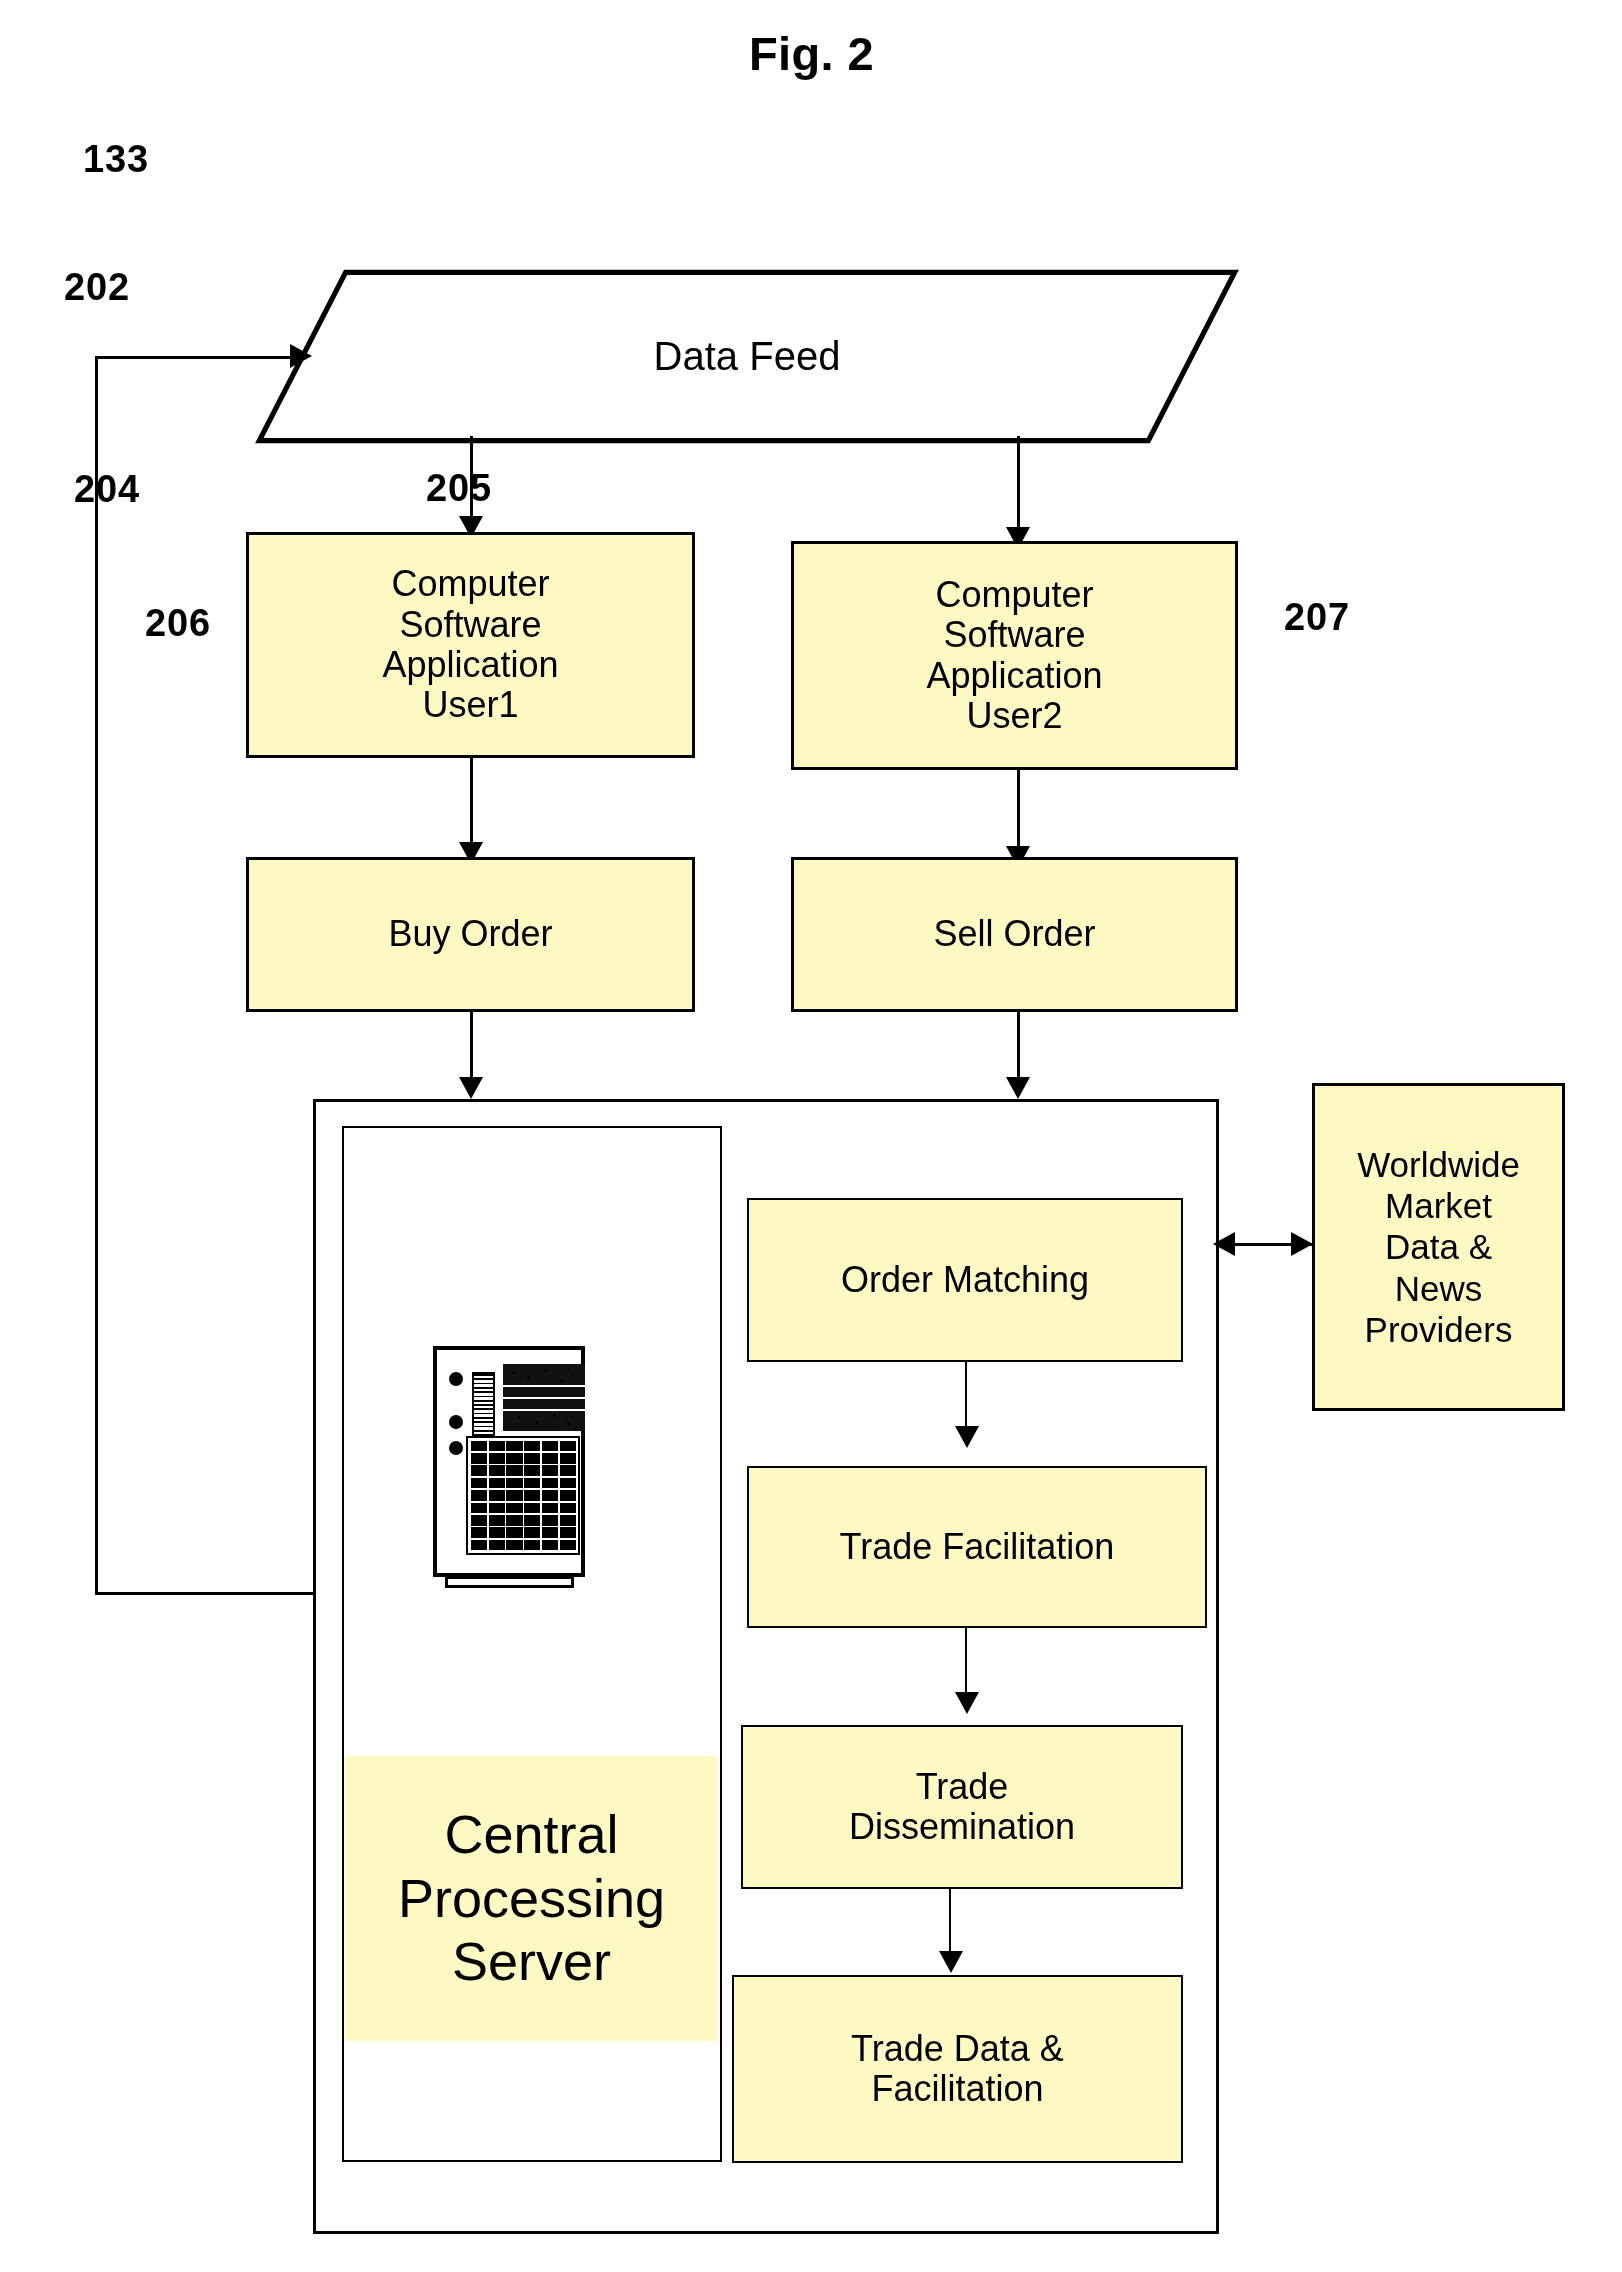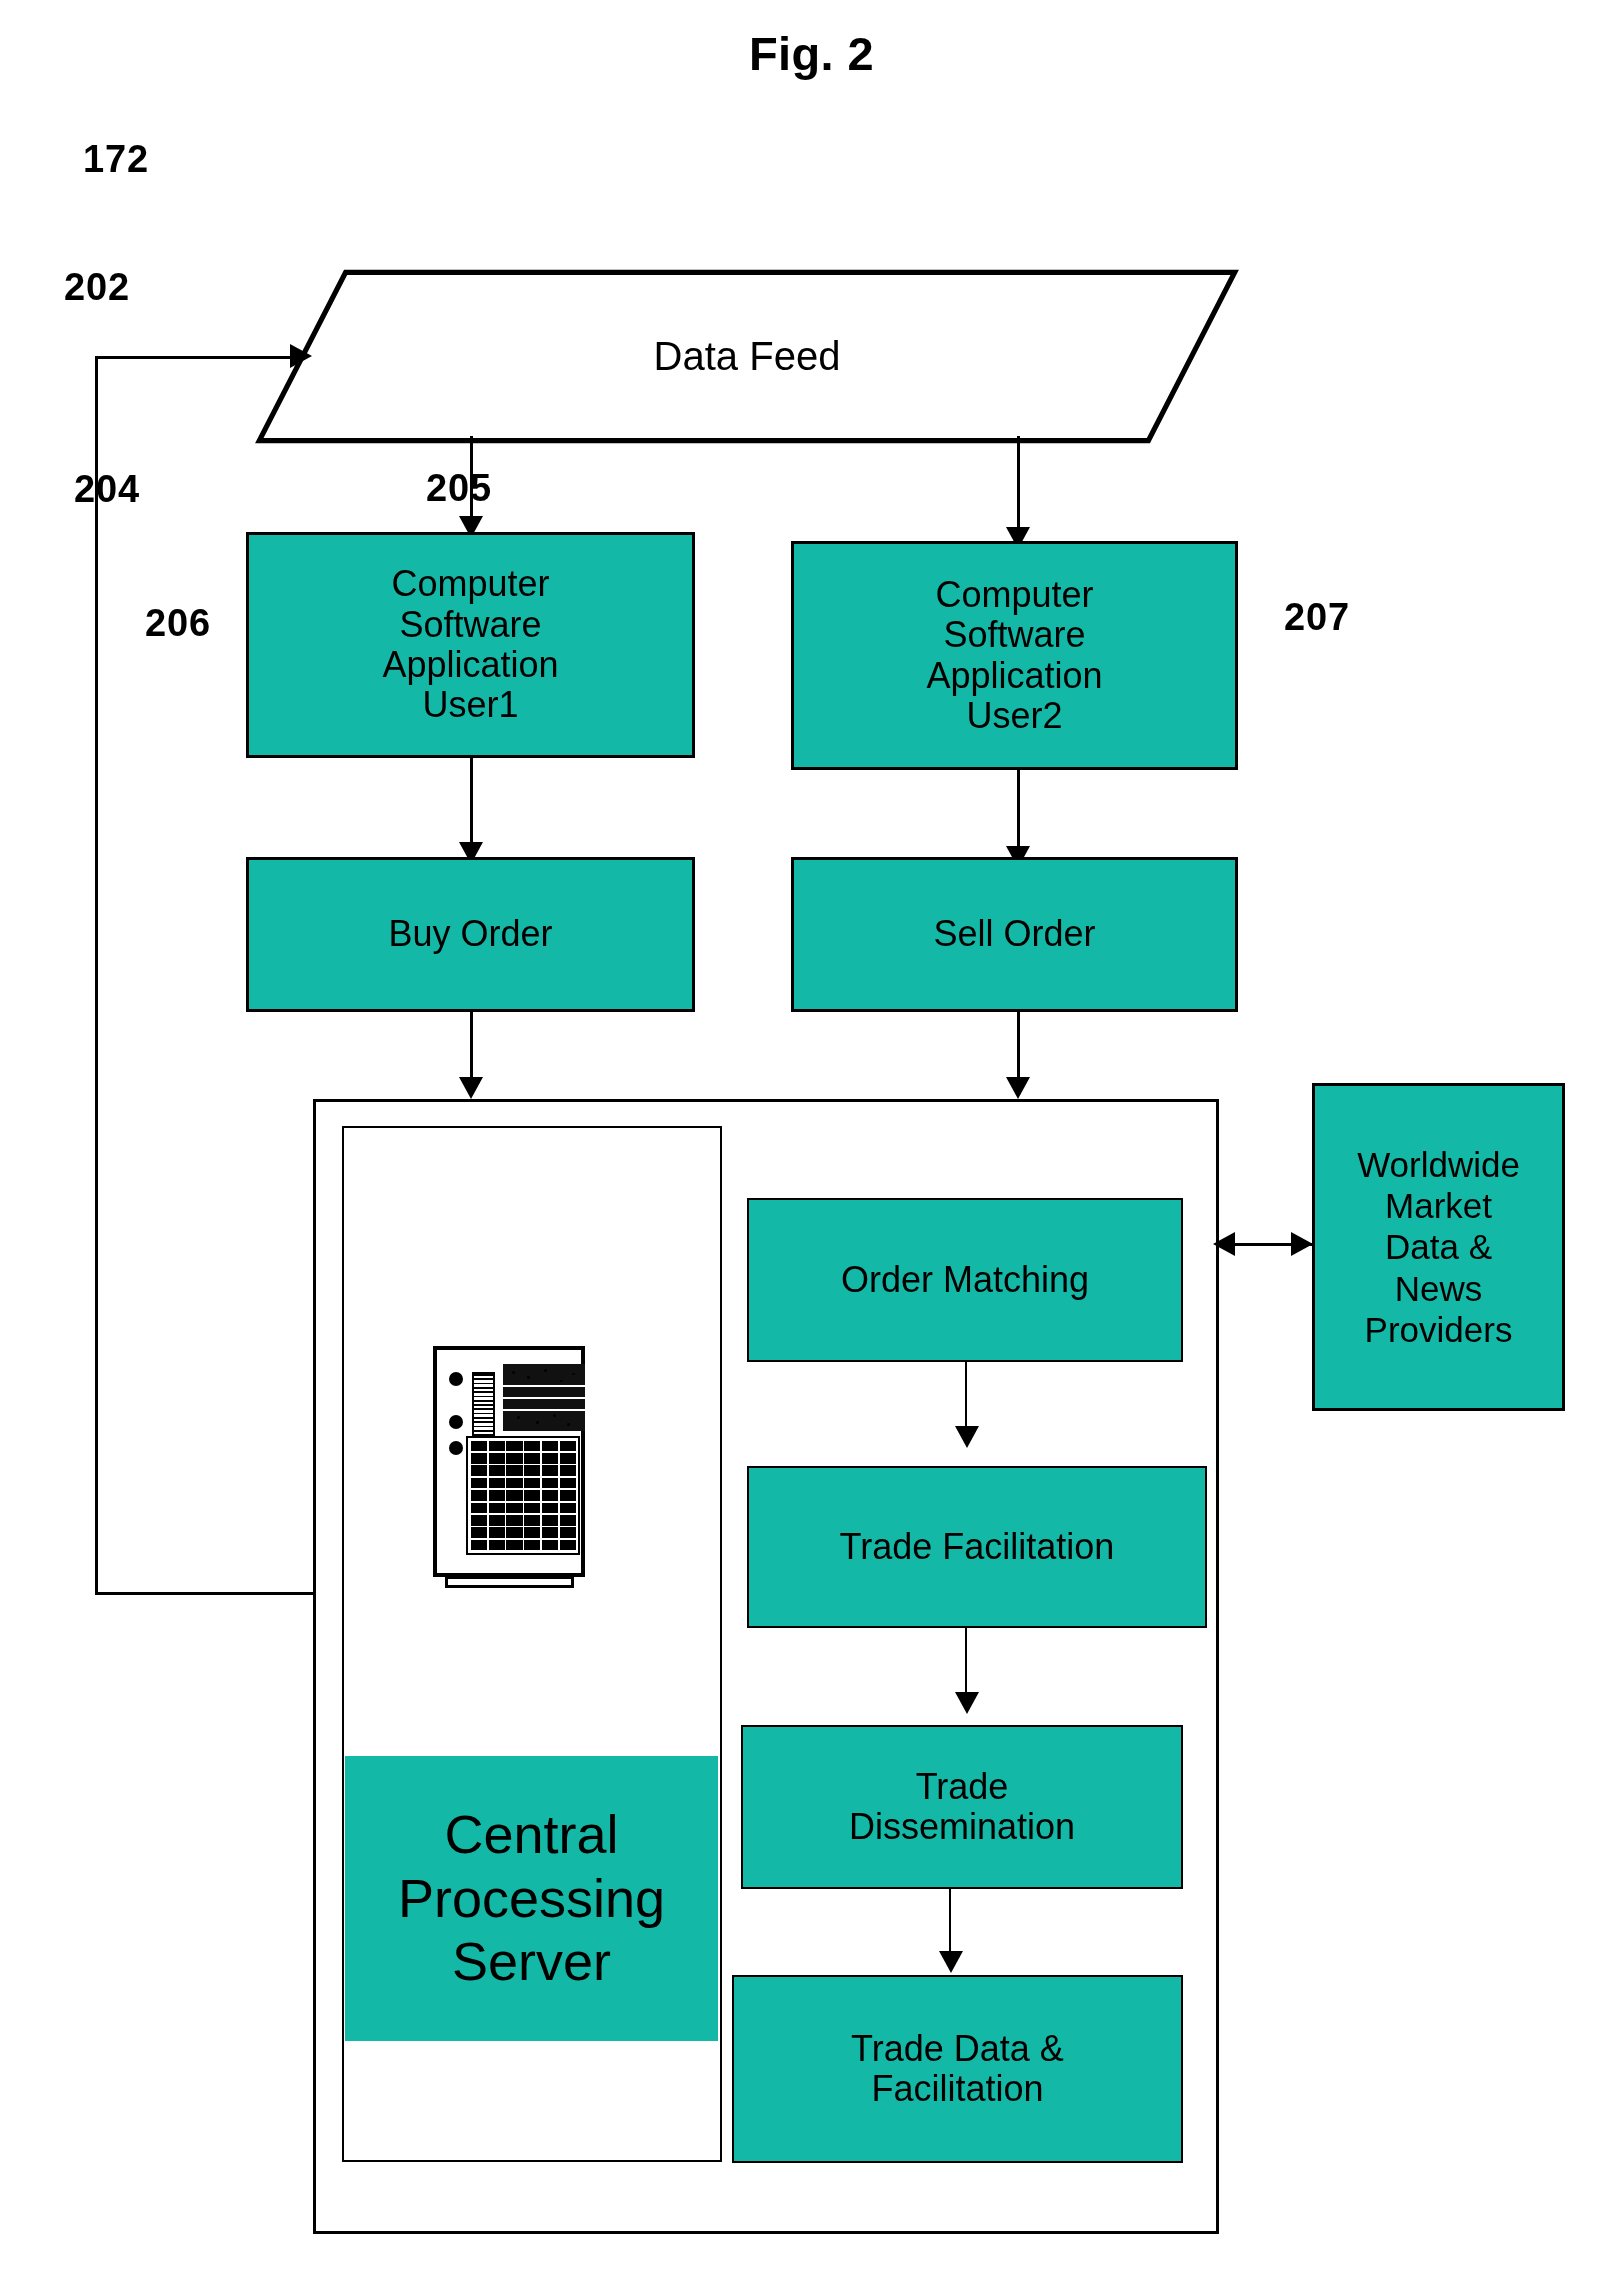--- a/index.html
+++ b/index.html
@@ -37,21 +37,21 @@
     font-size: 38px;
     font-weight: 700;
     letter-spacing: 0.9px;
     white-space: nowrap;
     line-height: 1;
   }
   
   .node {
     position: absolute;
     border: 3.5px solid #000;
-    background: #14b8a6;
+    background: #fef9c3;
     box-sizing: border-box;
     display: flex;
     align-items: center;
     justify-content: center;
     text-align: center;
     font-size: 36px;
     line-height: 1.12;
     font-weight: 400;
     padding: 3.5px 5.2px;
   }
@@ -167,21 +167,21 @@
   
   .speck { position: absolute; width: 2.6px; height: 2.6px; background: #000; border-radius: 50%; opacity: .85; }
 </style>
 </head>
 <body>
 
 <div id="figure-root">
 
   <div class="fig-title">Fig. 2</div>
 
-  <div class="ref" style="left:83px; top:140px;">172</div>
+  <div class="ref" style="left:83px; top:140px;">133</div>
   <div class="ref" style="left:64px;  top:268px;">202</div>
   <div class="ref" style="left:437px; top:266px;">203</div>
   <div class="ref" style="left:74px;  top:470px;">204</div>
   <div class="ref" style="left:426px; top:469px;">205</div>
   <div class="ref" style="left:145px; top:604px;">206</div>
   <div class="ref" style="left:1284px;top:598px;">207</div>
   <div class="ref" style="left:767px; top:1116px;">208</div>
   <div class="ref" style="left:760px; top:1384px;">209</div>
   <div class="ref" style="left:755px; top:1643px;">210</div>
   <div class="ref" style="left:749px; top:1887px;">211</div>

